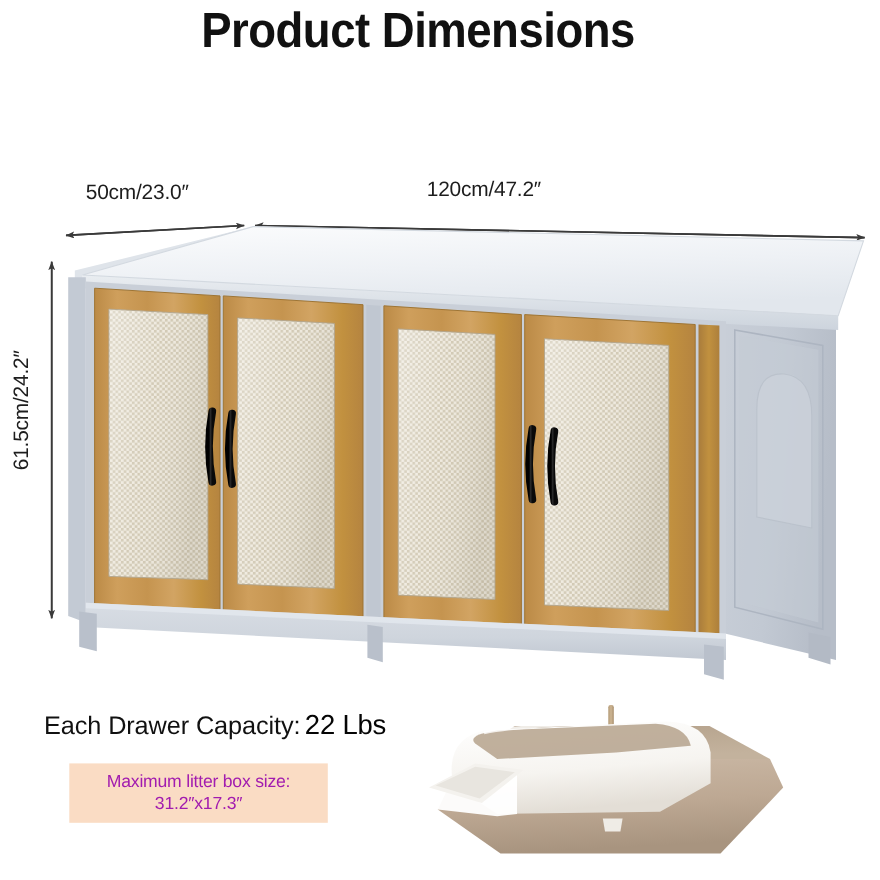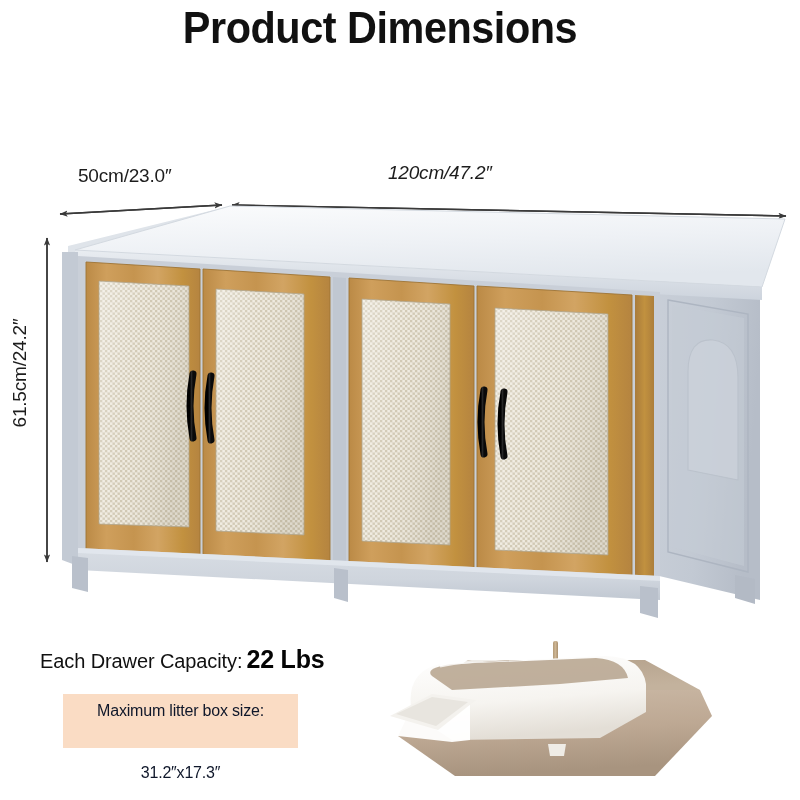--- a/index.html
+++ b/index.html
@@ -36,21 +36,21 @@
   
   .dim-label {
     position: absolute;
     font-family: "Liberation Sans", sans-serif;
     font-size: 19px;
     color: #1d1d1d;
     white-space: nowrap;
     letter-spacing: -0.2px;
   }
   #dim-depth-label { left: 78px; top: 165px; }
-  #dim-width-label { left: 388px; top: 162px; font-style: italic; }
+  #dim-width-label { left: 388px; top: 162px; }
   #dim-height-label {
     left: -34px;
     top: 362px;
     transform: rotate(-90deg);
     transform-origin: 50% 50%;
   }
 
   
   #scene {
     position: absolute;
@@ -59,53 +59,52 @@
   }
 
   
   #capacity-line {
     position: absolute;
     left: 40px;
     top: 645px;
     white-space: nowrap;
   }
   #capacity-label {
-    font-size: 20px;
+    font-size: 23px;
     font-weight: normal;
     color: #111;
     letter-spacing: -0.1px;
   }
   #capacity-value {
     font-size: 25px;
-    font-weight: bold;
+    font-weight: normal;
     color: #050505;
     letter-spacing: -0.2px;
     margin-left: 4px;
   }
 
   #litter-note {
     position: absolute;
     left: 63px;
     top: 694px;
     width: 235px;
     height: 54px;
     background: #fadcc4;
     display: flex;
     flex-direction: column;
     align-items: center;
     justify-content: center;
     gap: 1px;
   }
   #litter-note div {
     font-size: 16px;
-    color: #0f172a;
+    color: #a21caf;
     line-height: 1.15;
     letter-spacing: -0.2px;
     white-space: nowrap;
-    margin-top: 42px;
   }
 </style>
 </head>
 <body>
 
 <div id="page-title">Product Dimensions</div>
 
 <div class="dim-label" id="dim-depth-label">50cm/23.0″</div>
 
 <div class="dim-label" id="dim-width-label">120cm/47.2″</div>

